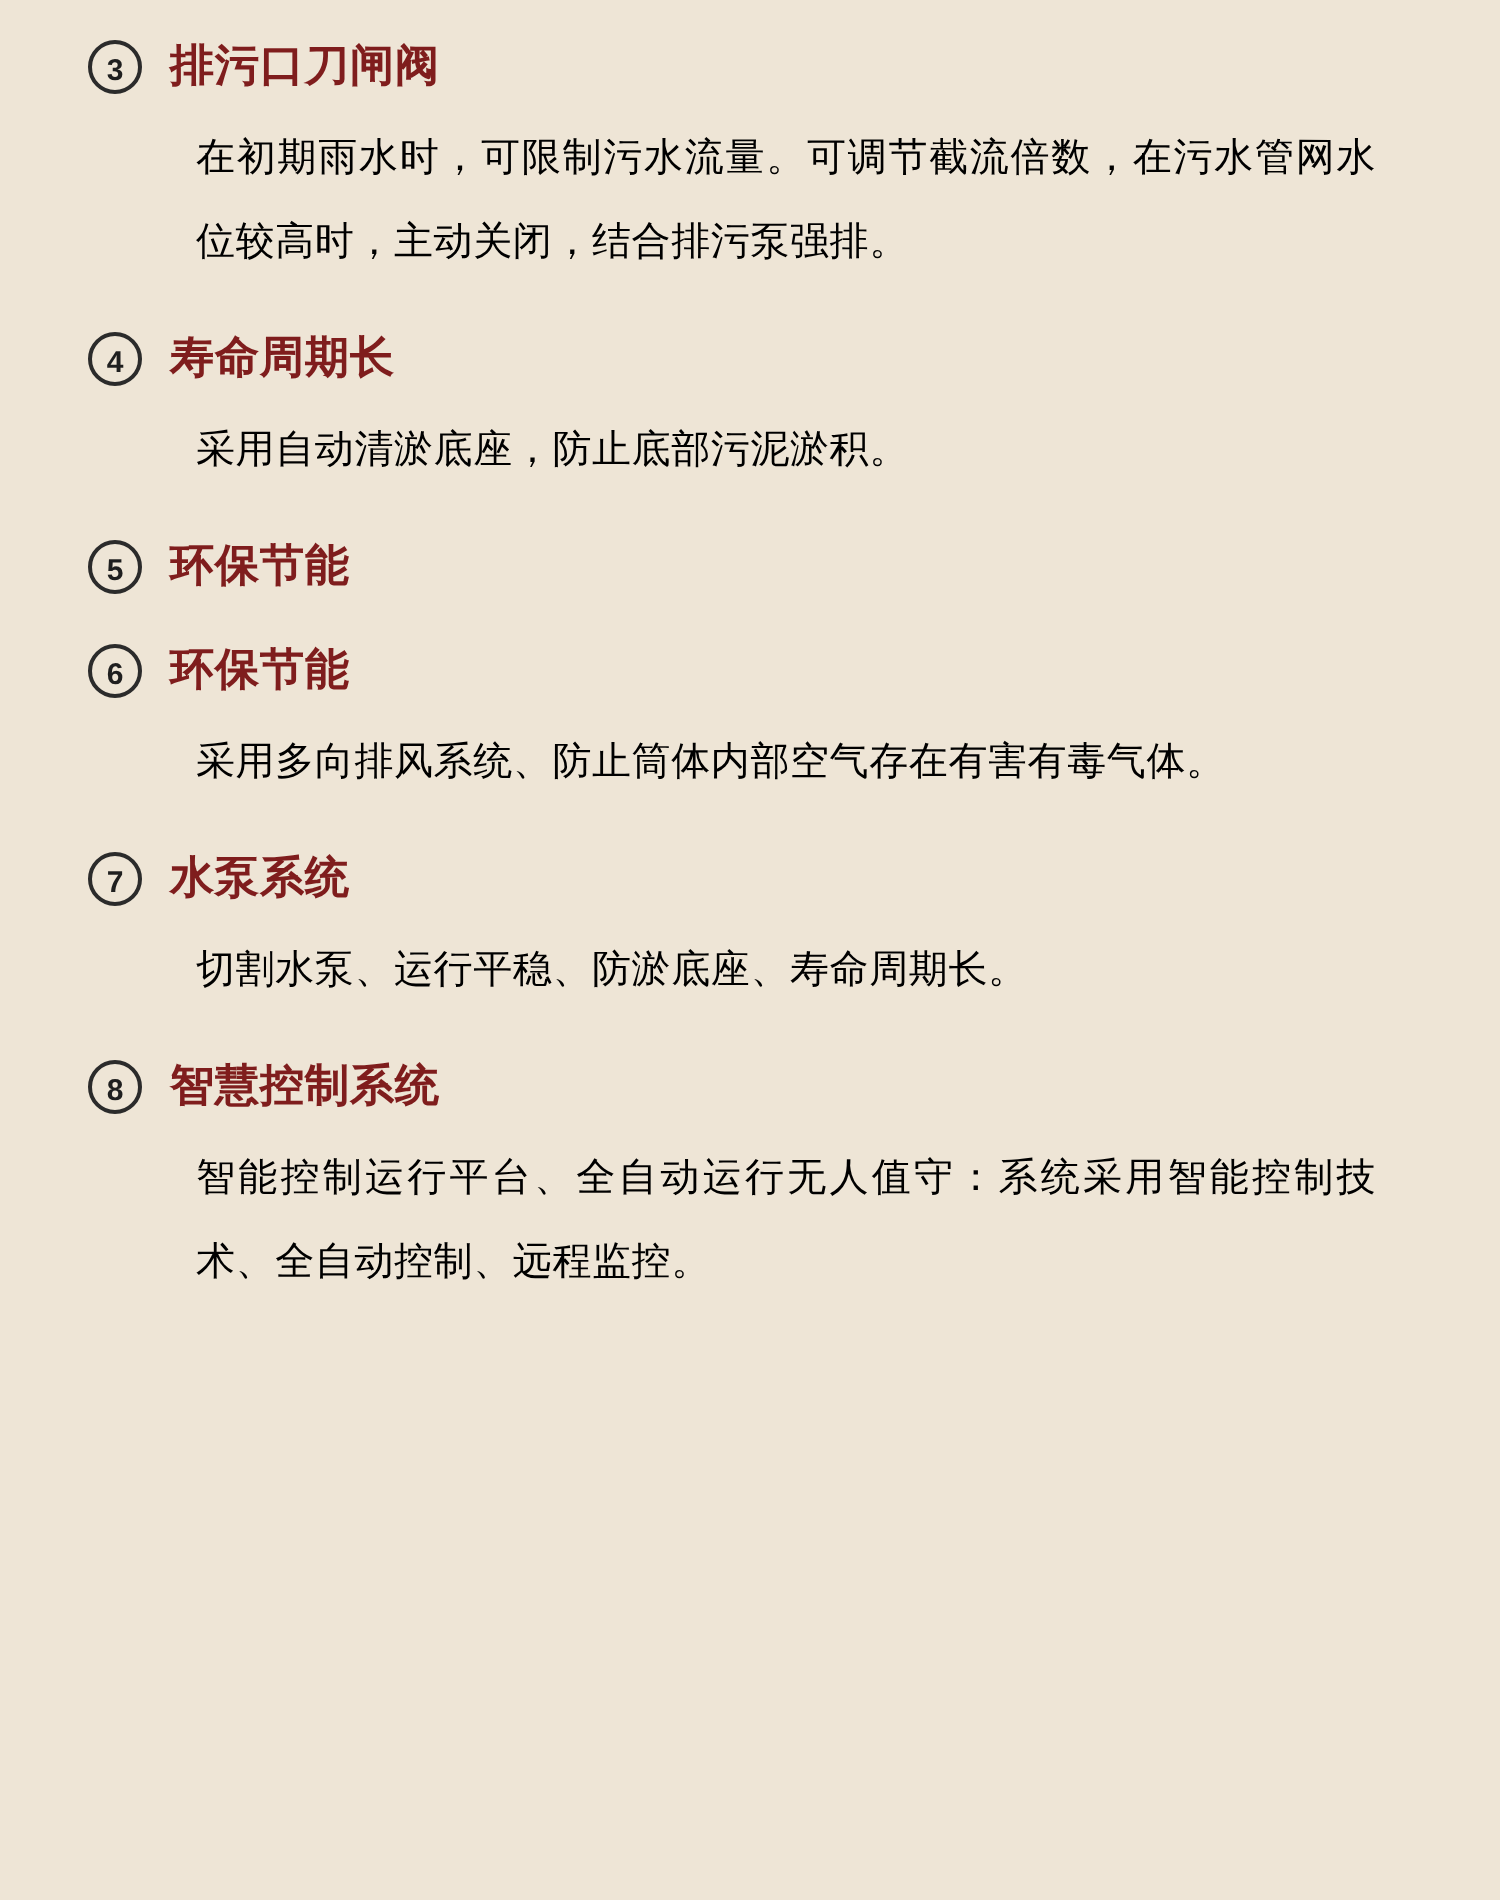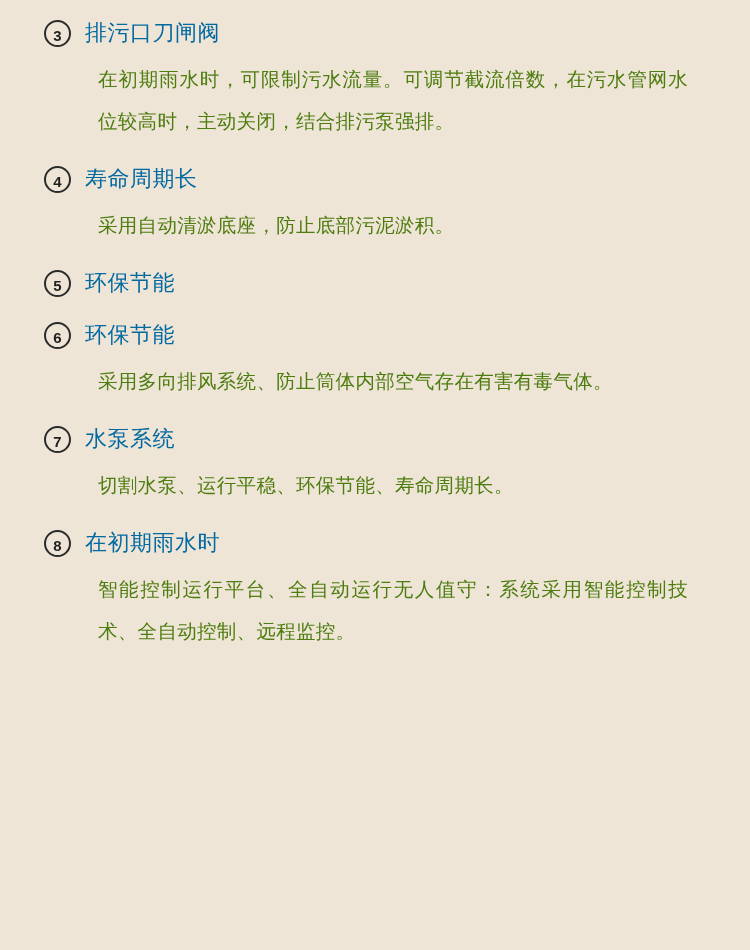--- a/index.html
+++ b/index.html
@@ -39,29 +39,29 @@
     color: #1f1f1f;
     font-size: 15px;
     line-height: 27px;
     text-align: center;
     font-weight: bold;
     box-sizing: border-box;
     margin-right: 14px;
   }
   .item-title {
     font-size: 22px;
-    font-weight: normal;
-    color: #0369a1;
+    font-weight: bold;
+    color: #7f1d1d;
     letter-spacing: 0.5px;
   }
   .item-body {
     margin-left: 54px;
     font-size: 19.5px;
     line-height: 42px;
-    color: #4d7c0f;
+    color: #000000;
     letter-spacing: 0.3px;
     text-align: justify;
   }
 </style>
 </head>
 <body>
 
 <div class="page">
 
   <div class="item">
@@ -93,24 +93,24 @@
       <div class="item-title">环保节能</div>
     </div>
     <div class="item-body">采用多向排风系统、防止筒体内部空气存在有害有毒气体。</div>
   </div>
 
   <div class="item">
     <div class="item-head">
       <div class="num-badge">7</div>
       <div class="item-title">水泵系统</div>
     </div>
-    <div class="item-body">切割水泵、运行平稳、环保节能、寿命周期长。</div>
+    <div class="item-body">切割水泵、运行平稳、防淤底座、寿命周期长。</div>
   </div>
 
   <div class="item">
     <div class="item-head">
       <div class="num-badge">8</div>
-      <div class="item-title">在初期雨水时</div>
+      <div class="item-title">智慧控制系统</div>
     </div>
     <div class="item-body">智能控制运行平台、全自动运行无人值守：系统采用智能控制技术、全自动控制、远程监控。</div>
   </div>
 
 </div>
 
 </body></html>

